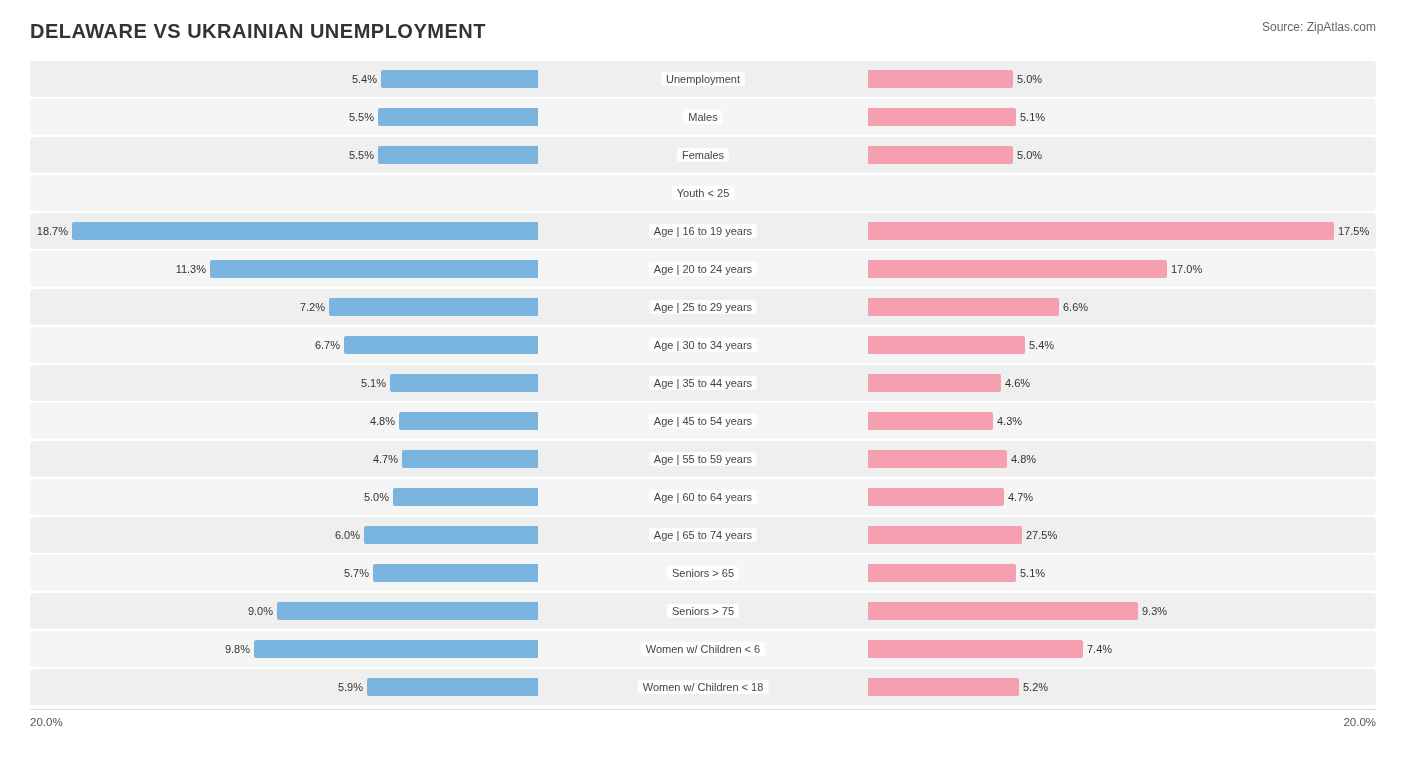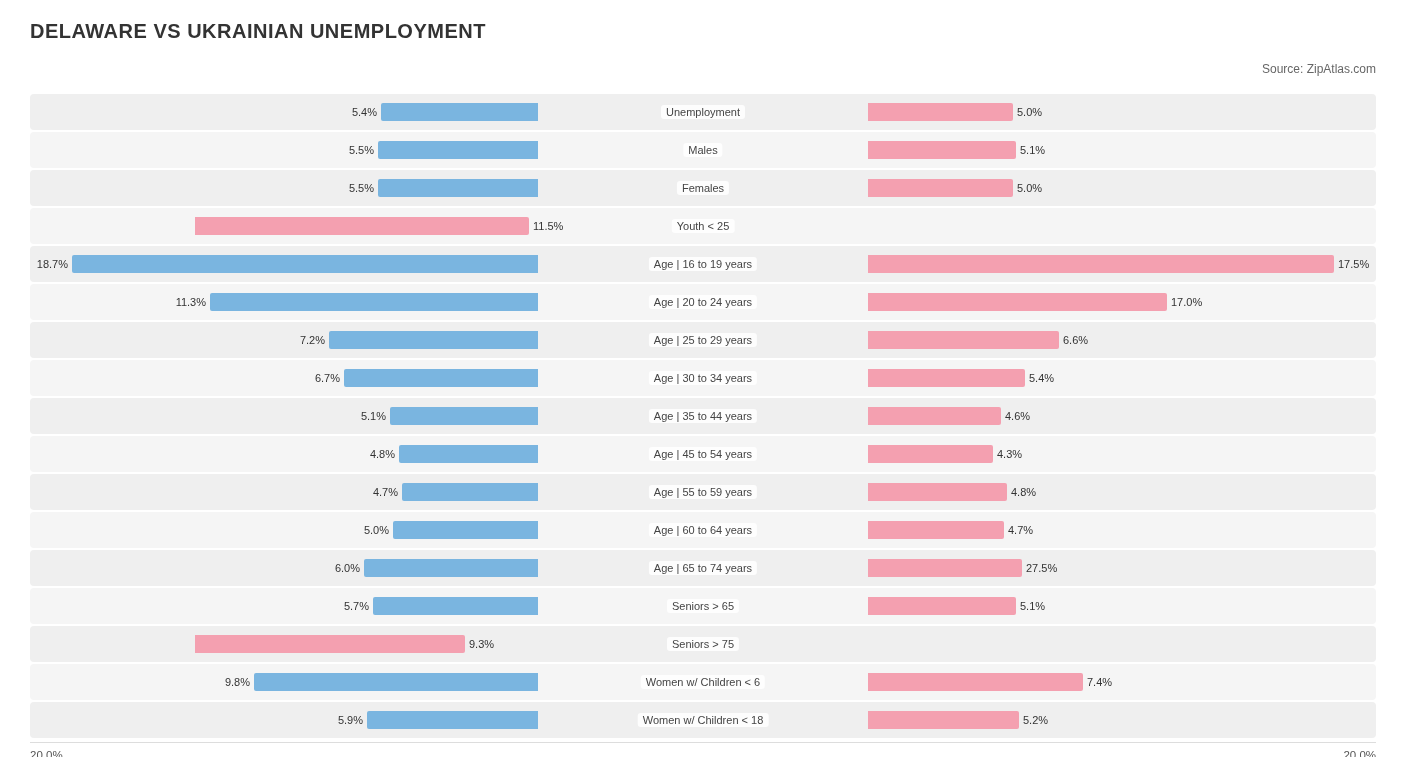--- a/index.html
+++ b/index.html
@@ -24,21 +24,20 @@
       font-size: 20px;
       font-weight: bold;
       color: #333;
       letter-spacing: 0.5px;
       text-transform: uppercase;
     }
     .chart-source {
       font-size: 12px;
       color: #666;
       text-align: right;
-      margin-top: 42px;
     }
     .chart-area {
       width: 100%;
     }
     .row {
       display: flex;
       align-items: center;
       margin-bottom: 2px;
       min-height: 34px;
       background: #f5f5f5;
@@ -196,26 +195,20 @@
           <div class="right-bar-wrap">
             <div class="bar-pink" style="width:145px;"></div>
             <span class="right-value">5.0%</span>
           </div>
         </div>
       </div>
     </div>
       <div class="row">
       <div class="row-inner">
         <span class="center-label">Youth &lt; 25</span>
-        <div class="right-section">
-          <div class="right-bar-wrap">
-            <div class="bar-pink" style="width:334px;"></div>
-            <span class="right-value">11.5%</span>
-          </div>
-        </div>
       </div>
     </div>
       <div class="row">
       <div class="row-inner">
         <div class="left-section">
           <div class="left-bar-wrap">
             <span class="left-value">18.7%</span>
             <div class="bar-blue" style="width:542px;"></div>
           </div>
         </div>
@@ -376,20 +369,26 @@
         <div class="right-section">
           <div class="right-bar-wrap">
             <div class="bar-pink" style="width:148px;"></div>
             <span class="right-value">5.1%</span>
           </div>
         </div>
       </div>
     </div>
       <div class="row">
       <div class="row-inner">
+        <div class="left-section">
+          <div class="left-bar-wrap">
+            <span class="left-value">9.0%</span>
+            <div class="bar-blue" style="width:261px;"></div>
+          </div>
+        </div>
         <span class="center-label">Seniors &gt; 75</span>
         <div class="right-section">
           <div class="right-bar-wrap">
             <div class="bar-pink" style="width:270px;"></div>
             <span class="right-value">9.3%</span>
           </div>
         </div>
       </div>
     </div>
       <div class="row">

